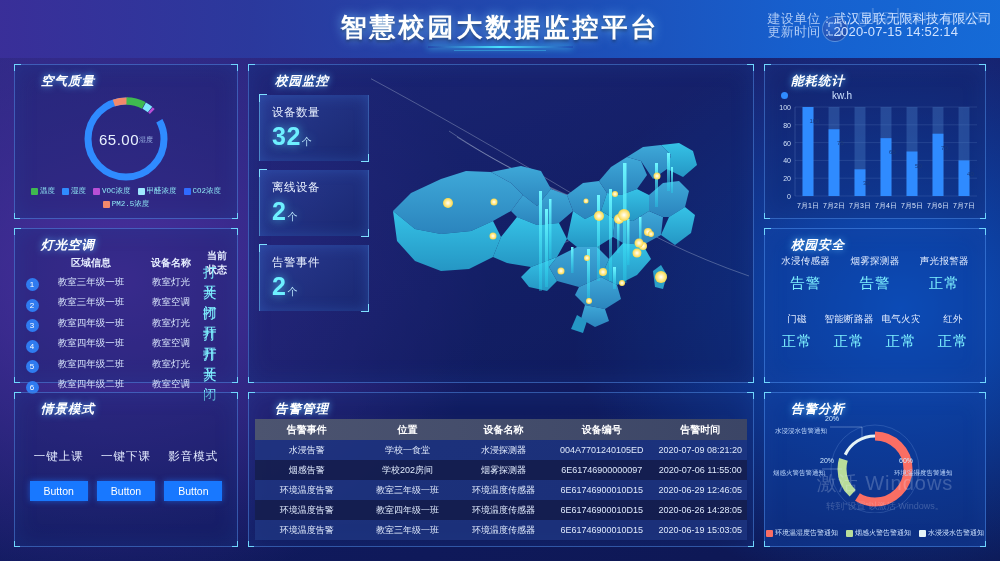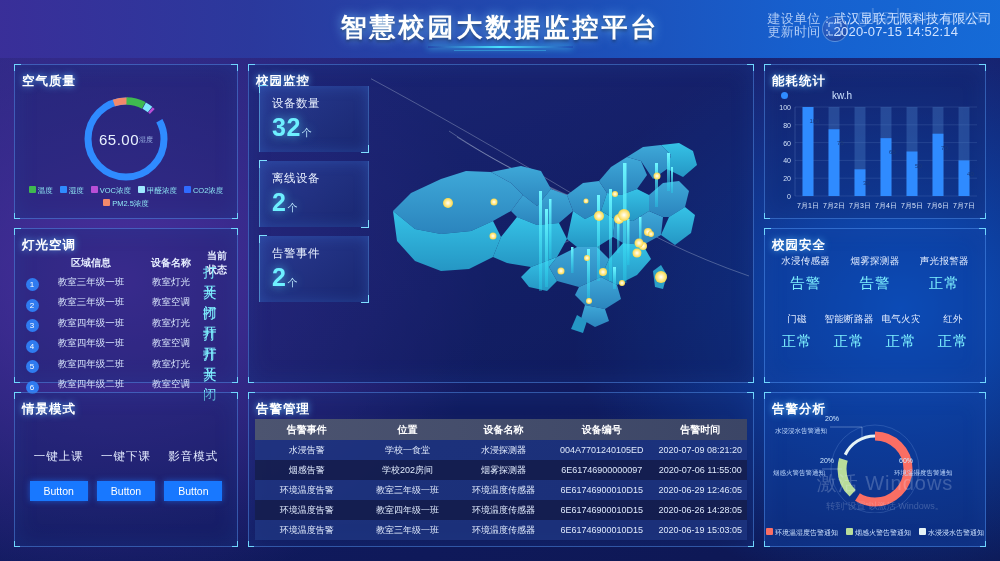--- a/index.html
+++ b/index.html
@@ -66,22 +66,22 @@
   .panel::before, .panel::after,
   .panel .c3, .panel .c4 {
     content:""; position:absolute; width:6px; height:6px;
     border:1px solid #6fd6ff;
   }
   .panel::before { left:-1px; top:-1px; border-right:none; border-bottom:none; }
   .panel::after  { right:-1px; top:-1px; border-left:none; border-bottom:none; }
   .panel .c3 { left:-1px; bottom:-1px; border-right:none; border-top:none; }
   .panel .c4 { right:-1px; bottom:-1px; border-left:none; border-top:none; }
   .panel-title {
-    position:absolute; left:7px; top:8px; font-size:12.5px; font-weight:bold;
-    color:#ffffff; letter-spacing:1px; text-shadow:0 0 7px rgba(90,190,255,.9);
+    position:absolute; left:26px; top:8px; font-size:12.5px; font-weight:bold;
+    color:#ffffff; letter-spacing:1px; text-shadow:0 0 7px rgba(90,190,255,.9);font-style:italic;
   }
 
   
   #panel-air    { left:14px;  top:64px;  width:224px; height:155px; }
   #panel-light  { left:14px;  top:228px; width:224px; height:155px; }
   #panel-scene  { left:14px;  top:392px; width:224px; height:155px; }
   
   #panel-center { left:248px; top:64px;  width:506px; height:319px;
                   background:linear-gradient(150deg, rgba(20,35,110,.55), rgba(14,28,92,.55)); }
   #panel-alarm  { left:248px; top:392px; width:506px; height:155px; }
@@ -100,21 +100,21 @@
   .donut-center {
     position:absolute; inset:0; display:flex; flex-direction:row;
     align-items:center; justify-content:center;
   }
   .donut-val { font-size:15px; color:#e9f2ff; letter-spacing:.5px; }
   .donut-lbl { font-size:7px; color:#9fb8e8; margin-top:2px; }
   .legend {
     position:absolute; left:8px; right:8px; bottom:9px;
     display:flex; flex-wrap:wrap; justify-content:center; gap:3px 7px;
   }
-  .lg-item { display:flex; align-items:flex-start; font-size:7.5px; color:#8fe8f5; white-space:nowrap; }
+  .lg-item { display:flex; align-items:center; font-size:7.5px; color:#8fe8f5; white-space:nowrap;font-family:Liberation Mono, monospace; }
   .lg-sw { width:7px; height:7px; margin-right:2px; border-radius:1px; }
 
   
   .lt { position:absolute; left:6px; right:6px; top:24px; }
   .lt-head, .lt-row { display:flex; align-items:center; height:20.5px; }
   .lt-head { height:19px; }
   .lt-c0 { width:22px; text-align:center; }
   .lt-c1 { width:96px; }
   .lt-c2 { width:64px; }
   .lt-c3 { width:auto; flex:1; }
@@ -135,21 +135,21 @@
   .scene-buttons { top:88px; }
   .scene-label { font-size:11.5px; color:#e4ecff; letter-spacing:1px; }
   .scene-btn {
     width:58px; height:20px; background:#1878ff; color:#fff;
     font-size:10.5px; display:flex; align-items:center; justify-content:center;
     border:none; cursor:pointer; font-family:"Liberation Sans",sans-serif;
     box-shadow:0 0 6px rgba(30,120,255,.6);
   }
 
   
-  .stat-col { position:absolute; left:10px; top:21px; width:123px; }
+  .stat-col { position:absolute; left:10px; top:30px; width:123px; }
   .stat-card {
     position:relative; width:110px; height:66px; margin-bottom:9px;
     background:linear-gradient(145deg, rgba(42,62,150,.85), rgba(25,40,112,.85));
     border-left:1px solid rgba(110,200,255,.6);
     border-right:1px solid rgba(110,200,255,.25);
     box-shadow:inset 0 0 14px rgba(60,120,220,.35);
   }
   .stat-card::before{ content:""; position:absolute; left:-1px; top:-1px; width:7px;height:7px;
     border-left:1px solid #7fe0ff; border-top:1px solid #7fe0ff;}
   .stat-card::after{ content:""; position:absolute; right:-1px; bottom:-1px; width:7px;height:7px;

